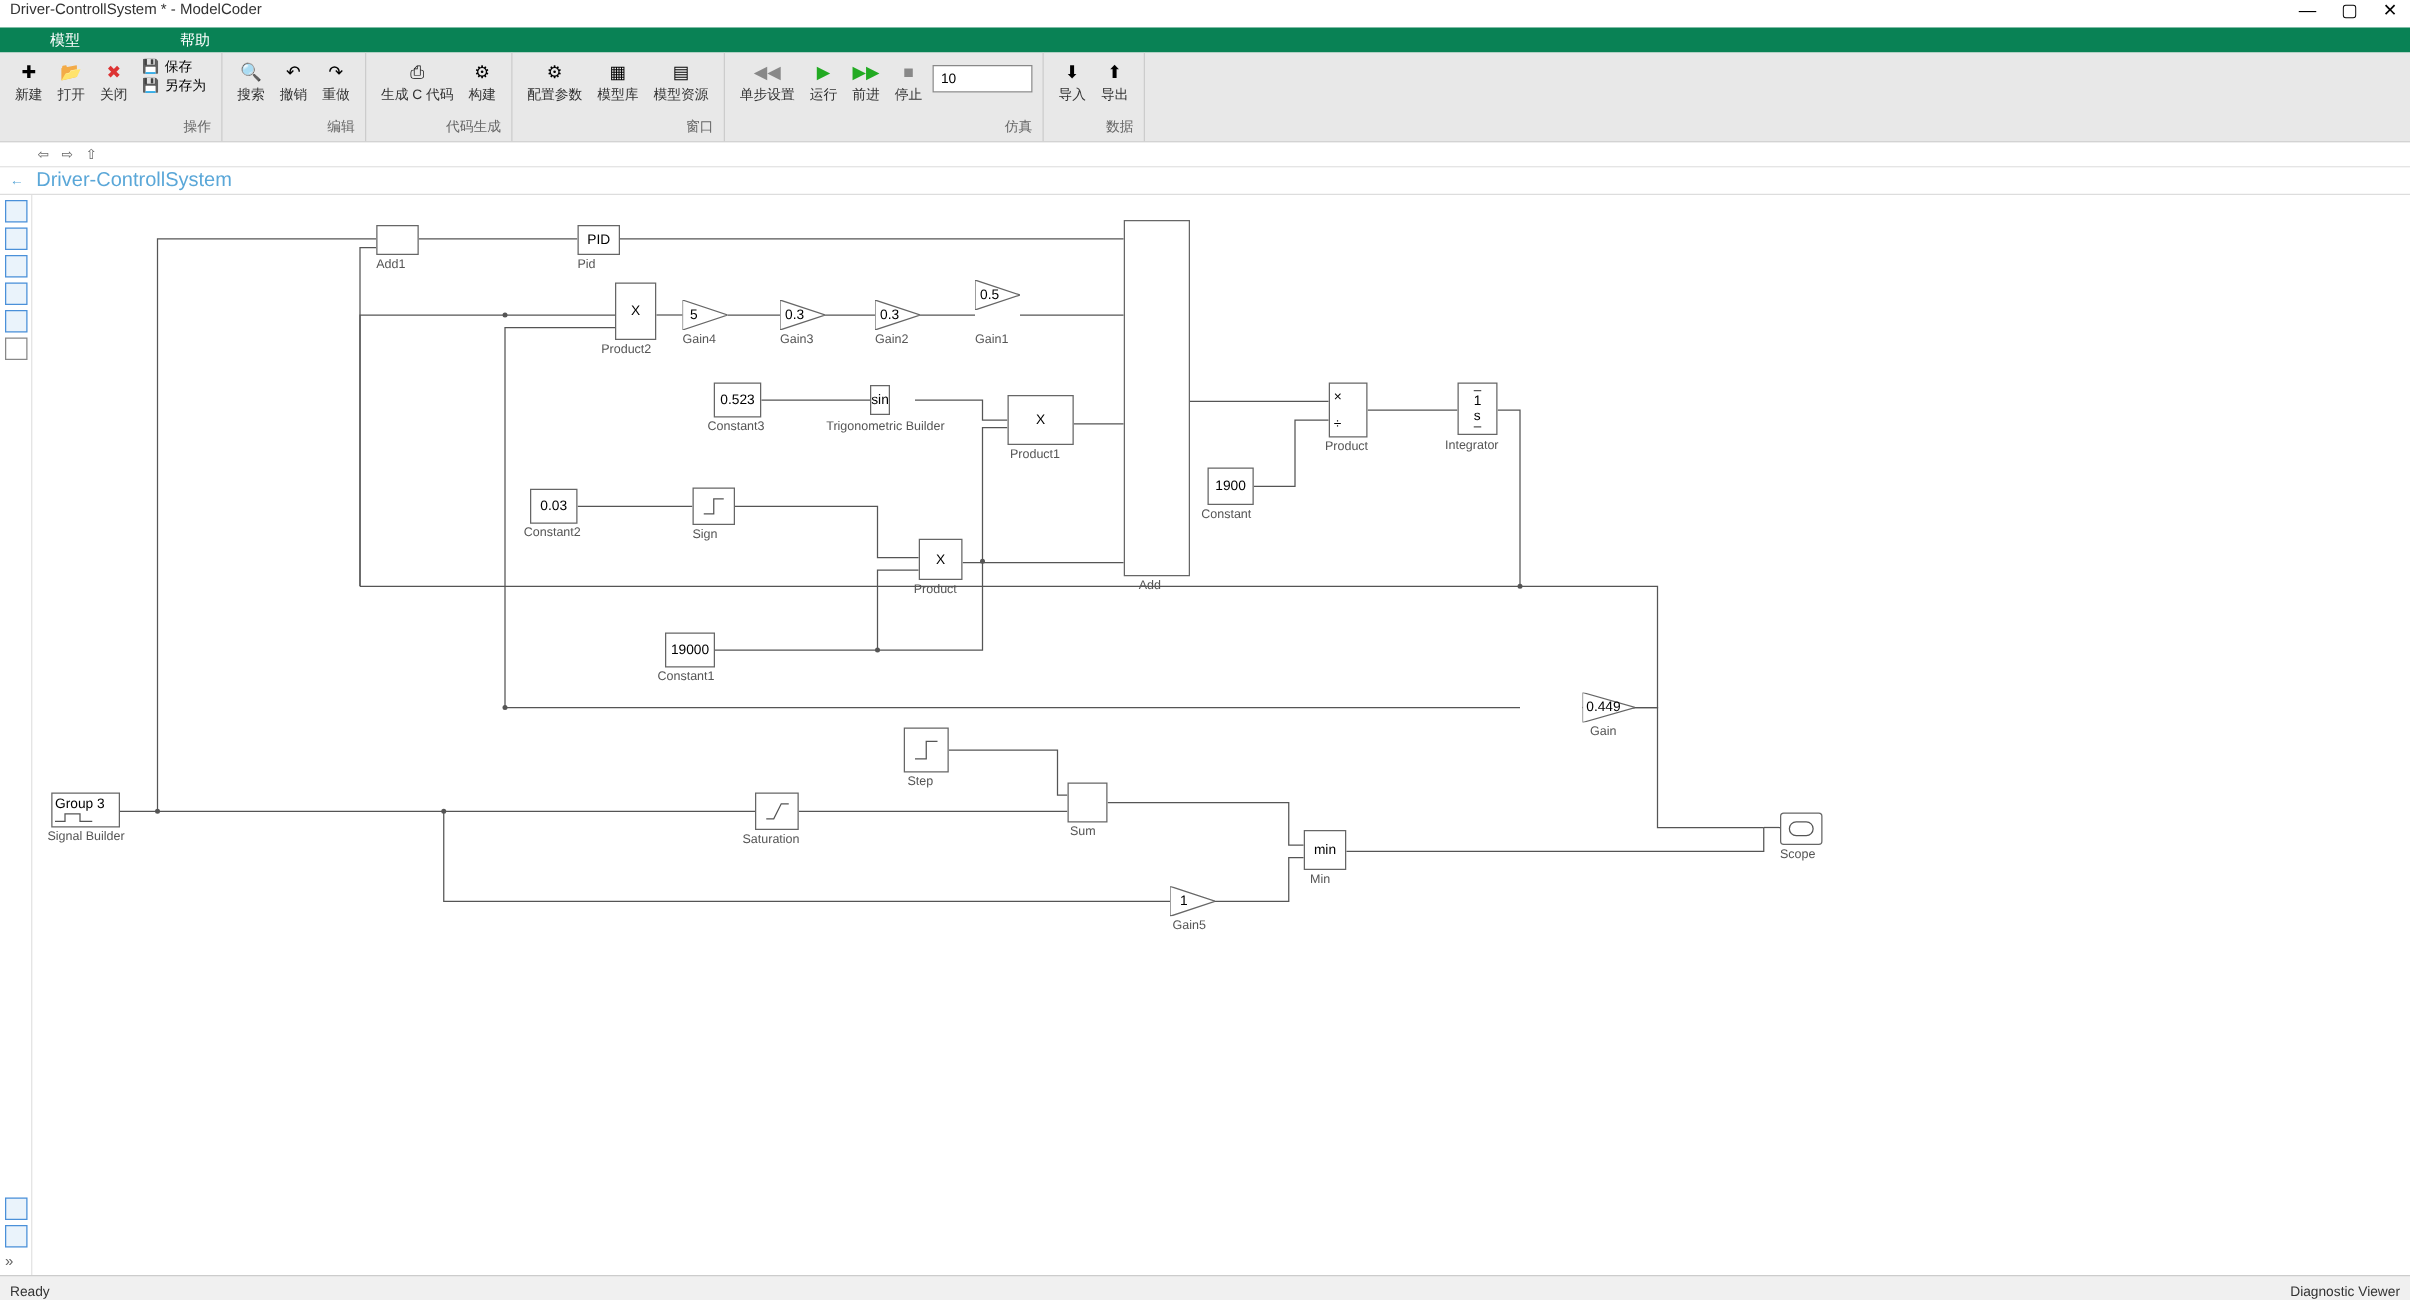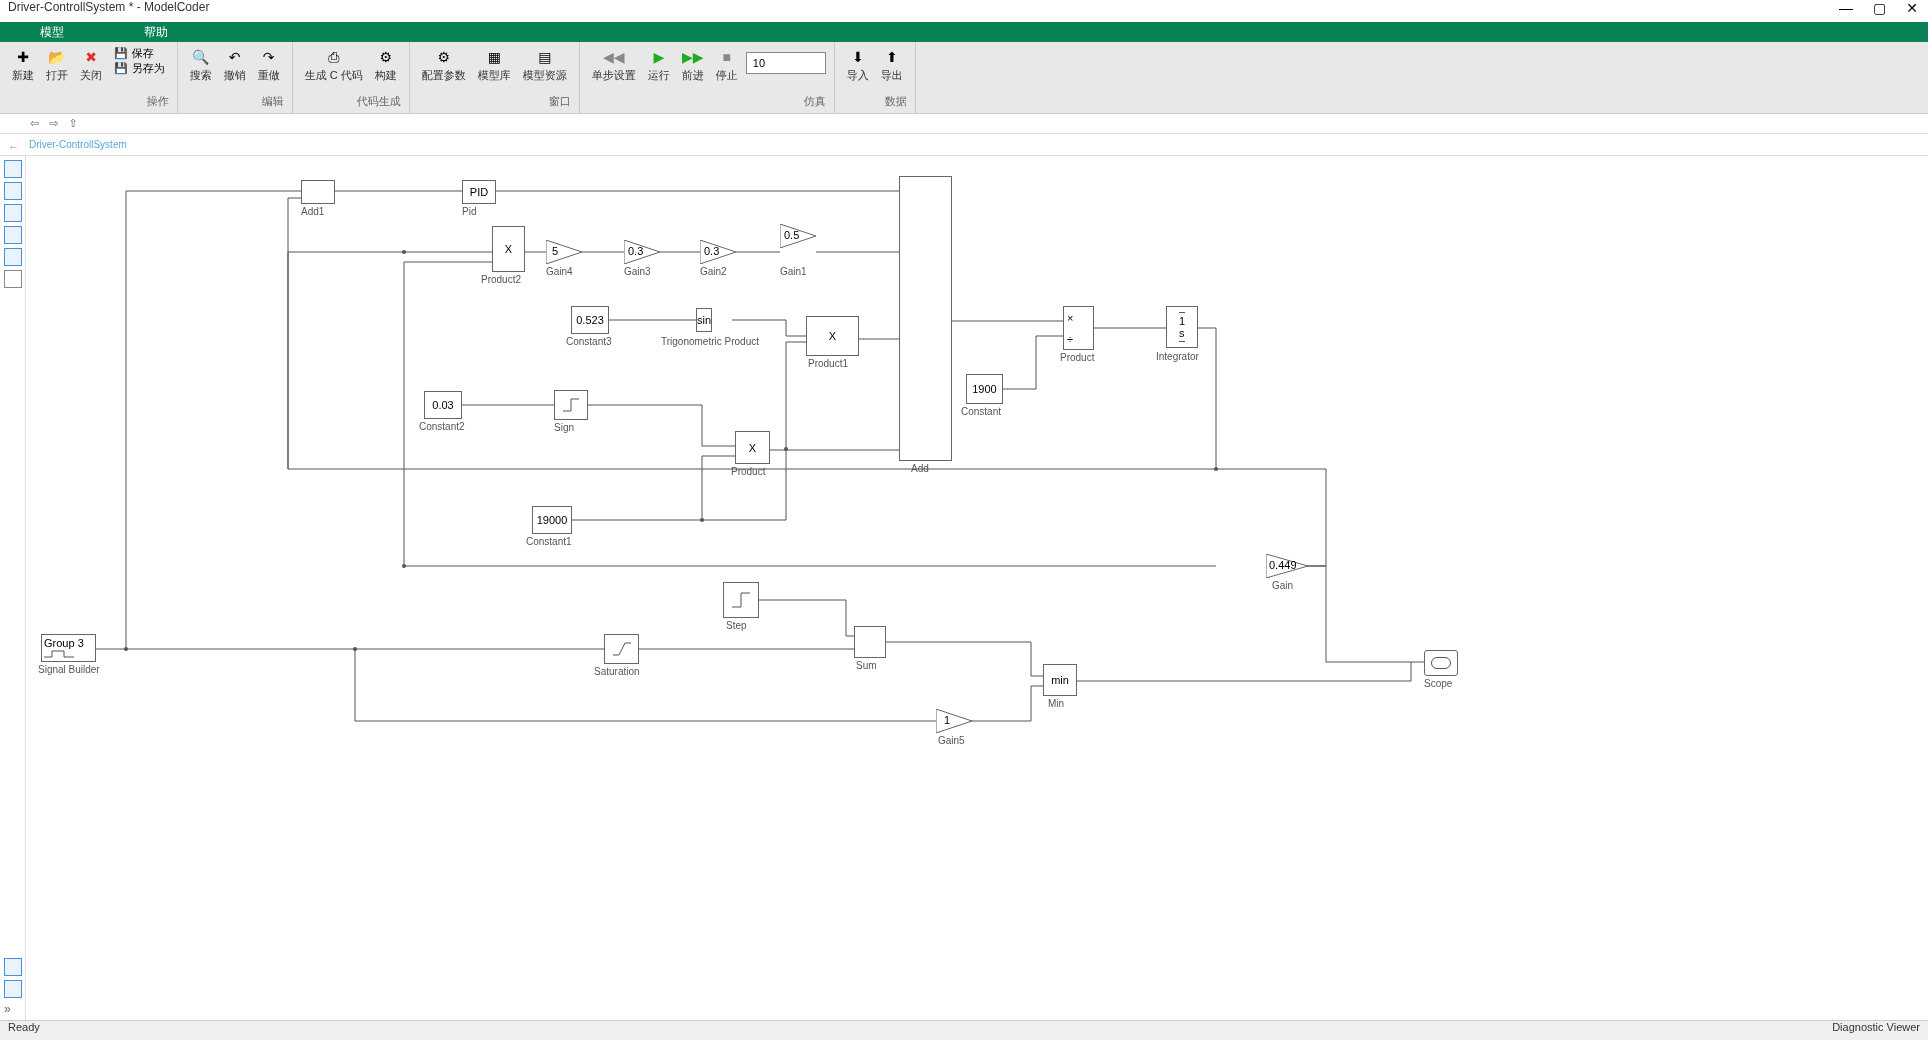--- a/index.html
+++ b/index.html
@@ -25,37 +25,37 @@
 .tbtn .lbl { font-size: 11px; color: #333; margin-top: 2px; }
 .simtime { width: 80px; height: 22px; border: 1px solid #888; background: #fff; padding: 0 6px; margin-top: 6px; }
 
 
 .navbar { height: 20px; background: #fff; display: flex; align-items: center; padding-left: 30px; gap: 10px; border-bottom: 1px solid #ddd; }
 .navbar span { cursor: pointer; color: #666; }
 
 
 .breadcrumb { height: 22px; background: #fff; display: flex; align-items: center; padding-left: 8px; border-bottom: 1px solid #ddd; }
 .breadcrumb .back { color: #5aa7d8; margin-right: 10px; cursor: pointer; }
-.breadcrumb .path { color: #5aa7d8; font-size: 10px; }
+.breadcrumb .path { color: #5aa7d8; font-size: 16px; }
 
 
 .workspace { display: flex; height: calc(100% - 176px); }
 .palette { width: 26px; background: #fff; border-right: 1px solid #ddd; display: flex; flex-direction: column; padding-top: 4px; gap: 4px; position: relative; }
 .palette .pitem { width: 18px; height: 18px; margin: 0 auto; border: 1px solid #4a90d9; background: #eaf3fb; cursor: pointer; }
 .palette .bottom { position: absolute; bottom: 4px; left: 4px; }
 .canvas { flex: 1; background: #fff; position: relative; }
 
 
 .block { position: absolute; border: 1px solid #666; background: #fff; display: flex; align-items: center; justify-content: center; font-size: 10px; }
 .blabel { position: absolute; font-size: 10px; color: #555; white-space: nowrap; text-align: left; }
 .tri { position: absolute; }
 .tri svg { display: block; }
 
 
-.statusbar { position: absolute; bottom: 0; left: 0; right: 0; height: 20px; background: #f0f0f0; border-top: 1px solid #ccc; display: flex; align-items: flex-start; justify-content: space-between; padding: 0 8px; font-size: 11px; color: #333; }
+.statusbar { position: absolute; bottom: 0; left: 0; right: 0; height: 20px; background: #f0f0f0; border-top: 1px solid #ccc; display: flex; align-items: flex-end; justify-content: space-between; padding: 0 8px; font-size: 11px; color: #333; }
 
 svg.wires { position: absolute; top: 0; left: 0; pointer-events: none; }
 svg.wires line, svg.wires polyline { stroke: #555; stroke-width: 1; fill: none; }
 svg.wires circle { fill: #555; }
 </style>
 </head>
 <body>
 
 <div class="titlebar">
   <span class="title">Driver-ControllSystem * - ModelCoder</span>
@@ -325,21 +325,21 @@
     <div class="blabel" style="left:754px;top:110px;width:36px">Gain1</div>
 
     <div class="block" style="left:545px;top:150px;width:38px;height:28px">
         <span>0.523</span>
       </div>
     <div class="blabel" style="left:540px;top:180px;width:50px">Constant3</div>
 
     <div class="block" style="left:670px;top:152px;width:16px;height:24px">
         <span>sin</span>
       </div>
-    <div class="blabel" style="left:635px;top:180px;width:110px">Trigonometric Product</div>
+    <div class="blabel" style="left:635px;top:180px;width:110px">Trigonometric Builder</div>
 
     <div class="block" style="left:780px;top:160px;width:53px;height:40px">
         <span>X</span>
       </div>
     <div class="blabel" style="left:782px;top:202px;width:50px">Product1</div>
 
     <div class="block" style="left:398px;top:235px;width:38px;height:28px">
         <span>0.03</span>
       </div>
     <div class="blabel" style="left:393px;top:265px;width:50px">Constant2</div>

